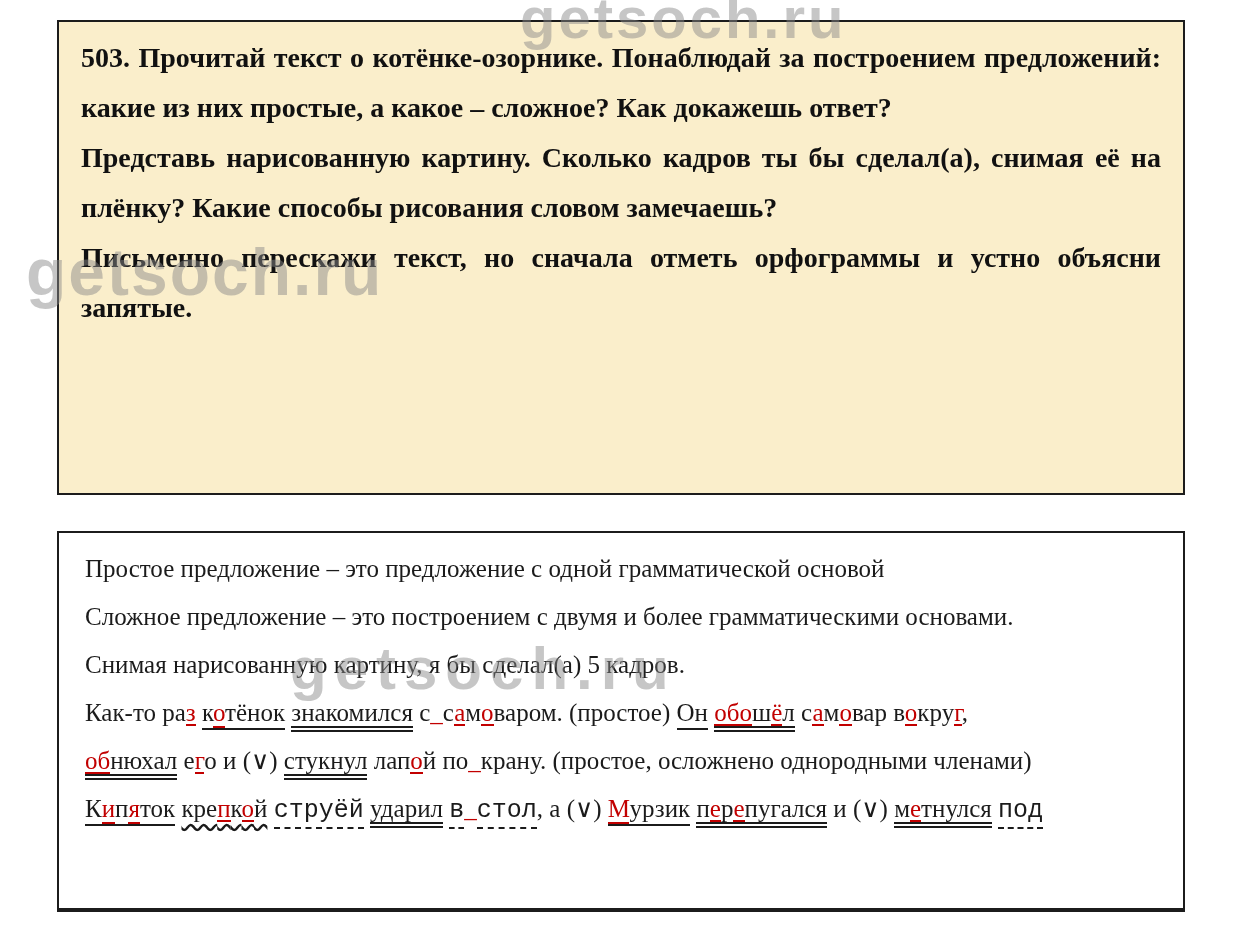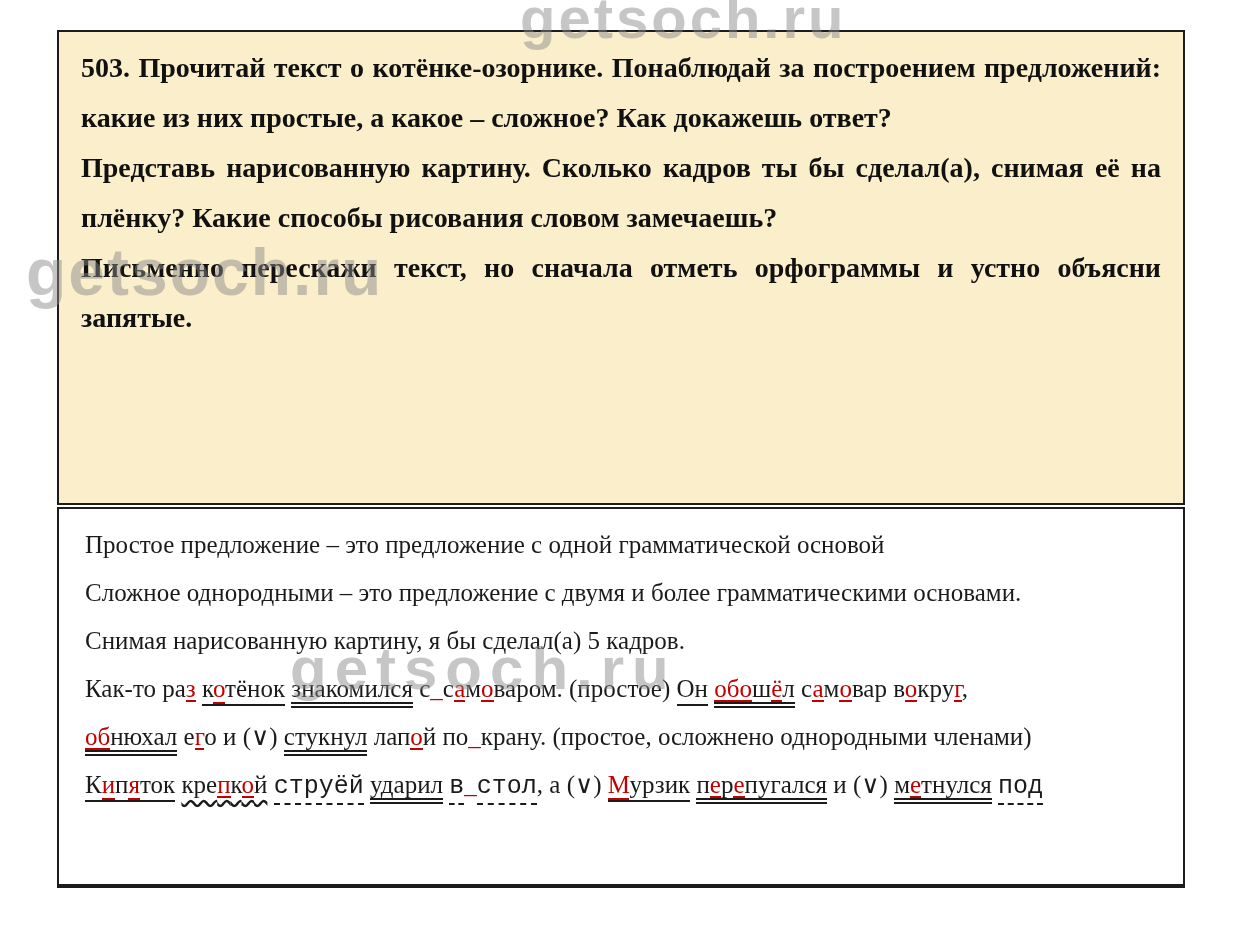--- a/index.html
+++ b/index.html
@@ -23,42 +23,42 @@
     white-space: nowrap;
     pointer-events: none;
   }
   .wm-top  { left: 520px; top: -16px; font-size: 58px; letter-spacing: 3px; }
   .wm-left { left: 26px;  top: 234px; font-size: 66px; letter-spacing: 2px; }
   .wm-mid  { left: 290px; top: 634px; font-size: 60px; letter-spacing: 8px; }
 
   
   .task-box {
     position: absolute;
-    left: 57px; top: 30px;
+    left: 57px; top: 20px;
     width: 1128px; height: 475px;
     box-sizing: border-box;
     background: #faeecb;
     border: 2px solid #1c1c1c;
     padding: 11px 22px 0 22px;
     z-index: 0;
   }
   .task-box p {
     position: relative; z-index: 2;
     margin: 0;
     font-size: 28px;
     font-weight: bold;
     line-height: 50px;
     color: #111;
     text-align: justify;
   }
 
   
   .answer-box {
     position: absolute;
-    left: 57px; top: 507px;
+    left: 57px; top: 531px;
     width: 1128px; height: 381px;
     box-sizing: border-box;
     background: #ffffff;
     border: 2px solid #1c1c1c;
     border-bottom-width: 4px;
     padding: 12px 8px 0 26px;
     z-index: 0;
   }
   .ans-line {
     position: relative; z-index: 2;
@@ -86,21 +86,21 @@
     <div>
         <p>503.  Прочитай текст о котёнке-озорнике. Понаблюдай за построением предложений: какие из них простые, а какое – сложное? Как докажешь ответ?</p>
         <p>Представь нарисованную картину. Сколько кадров ты бы сделал(а), снимая её на плёнку? Какие способы рисования словом замечаешь?</p>
         <p>Письменно перескажи текст, но сначала отметь орфограммы и устно объясни запятые.</p>
       </div>
   </div>
 
   <div class="answer-box">
     <div>
         <div class="ans-line"><span>Простое предложение – это предложение с одной грамматической основой</span></div>
-        <div class="ans-line"><span>Сложное однородными – это предложение с двумя и более грамматическими основами.</span></div>
+        <div class="ans-line"><span>Сложное предложение – это построением с двумя и более грамматическими основами.</span></div>
         <div class="ans-line"><span>Снимая нарисованную картину, я бы сделал(а) 5 кадров.</span></div>
         <div class="ans-line"><span>Как-то ра</span><span class="red">з</span><span> </span><span class="ul1">к</span><span class="ul1 red">о</span><span class="ul1">тёнок</span><span> </span><span class="ul2">знакомился</span><span> с</span><span class="gap">_</span><span>с</span><span class="red">а</span><span>м</span><span class="red">о</span><span>варом.</span><span> (простое) </span><span class="ul1">Он</span><span> </span><span class="ul2 red">о</span><span class="ul2 red">б</span><span class="ul2 red">о</span><span class="ul2">ш</span><span class="ul2 red">ё</span><span class="ul2">л</span><span> </span><span>с</span><span class="red">а</span><span>м</span><span class="red">о</span><span>вар</span><span> </span><span>в</span><span class="red">о</span><span>кру</span><span class="red">г</span><span>,</span></div>
         <div class="ans-line"><span class="ul2 red">о</span><span class="ul2 red">б</span><span class="ul2">нюхал</span><span> </span><span>е</span><span class="red">г</span><span>о</span><span> и (∨) </span><span class="ul2">стукнул</span><span> </span><span>лап</span><span class="red">о</span><span>й</span><span> по</span><span class="gap">_</span><span>крану.</span><span> (простое, осложнено однородными членами)</span></div>
         <div class="ans-line"><span class="ul1">К</span><span class="ul1 red">и</span><span class="ul1">п</span><span class="ul1 red">я</span><span class="ul1">ток</span><span> </span><span class="ulw">кре</span><span class="ulw red">п</span><span class="ulw">к</span><span class="ulw red">о</span><span class="ulw">й</span><span> </span><span class="uld">струёй</span><span> </span><span class="ul2">ударил</span><span> </span><span class="uld">в</span><span class="gap">_</span><span class="uld">стол</span><span>,</span><span> а (∨) </span><span class="ul1 red">М</span><span class="ul1">урзик</span><span> </span><span class="ul2">п</span><span class="ul2 red">е</span><span class="ul2">р</span><span class="ul2 red">е</span><span class="ul2">пугался</span><span> и (∨) </span><span class="ul2">м</span><span class="ul2 red">е</span><span class="ul2">тнулся</span><span> </span><span class="uld">под</span></div>
       </div>
   </div>
 
   <div class="wm wm-top">getsoch.ru</div>
   <div class="wm wm-left">getsoch.ru</div>
   <div class="wm wm-mid">getsoch.ru</div>

